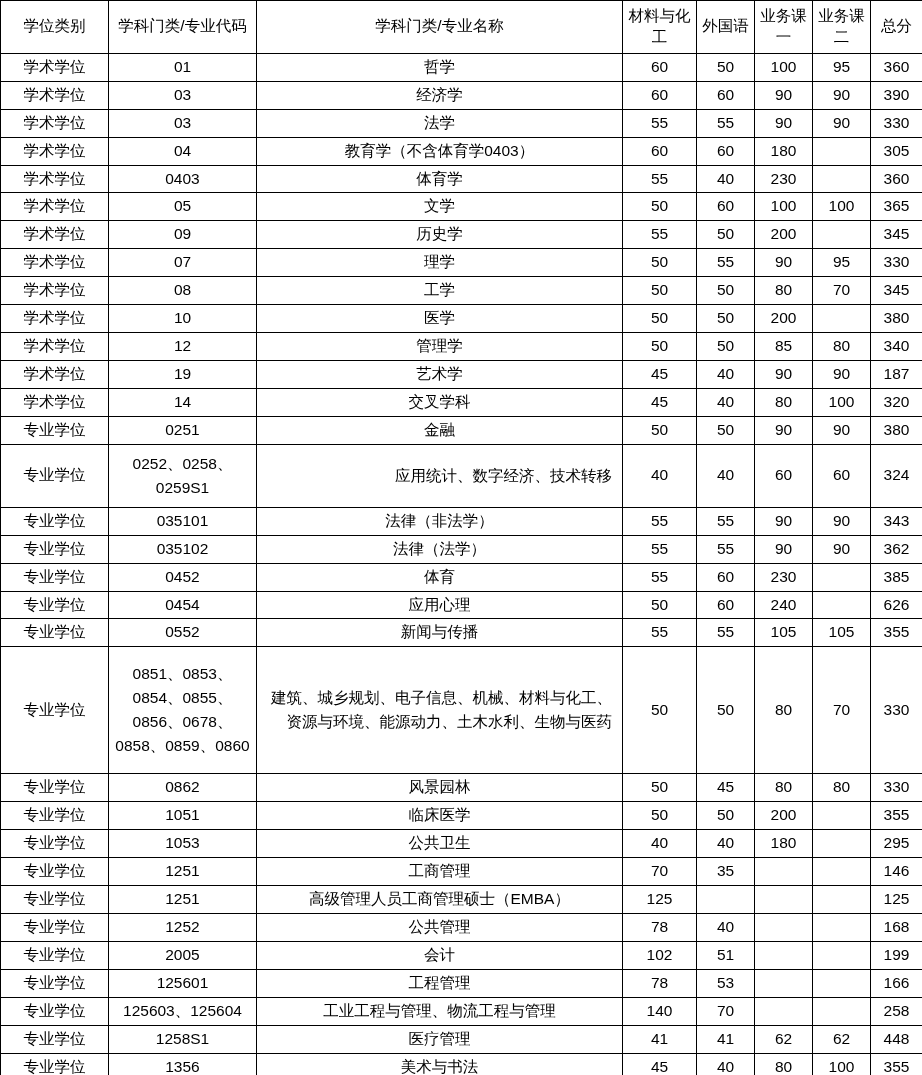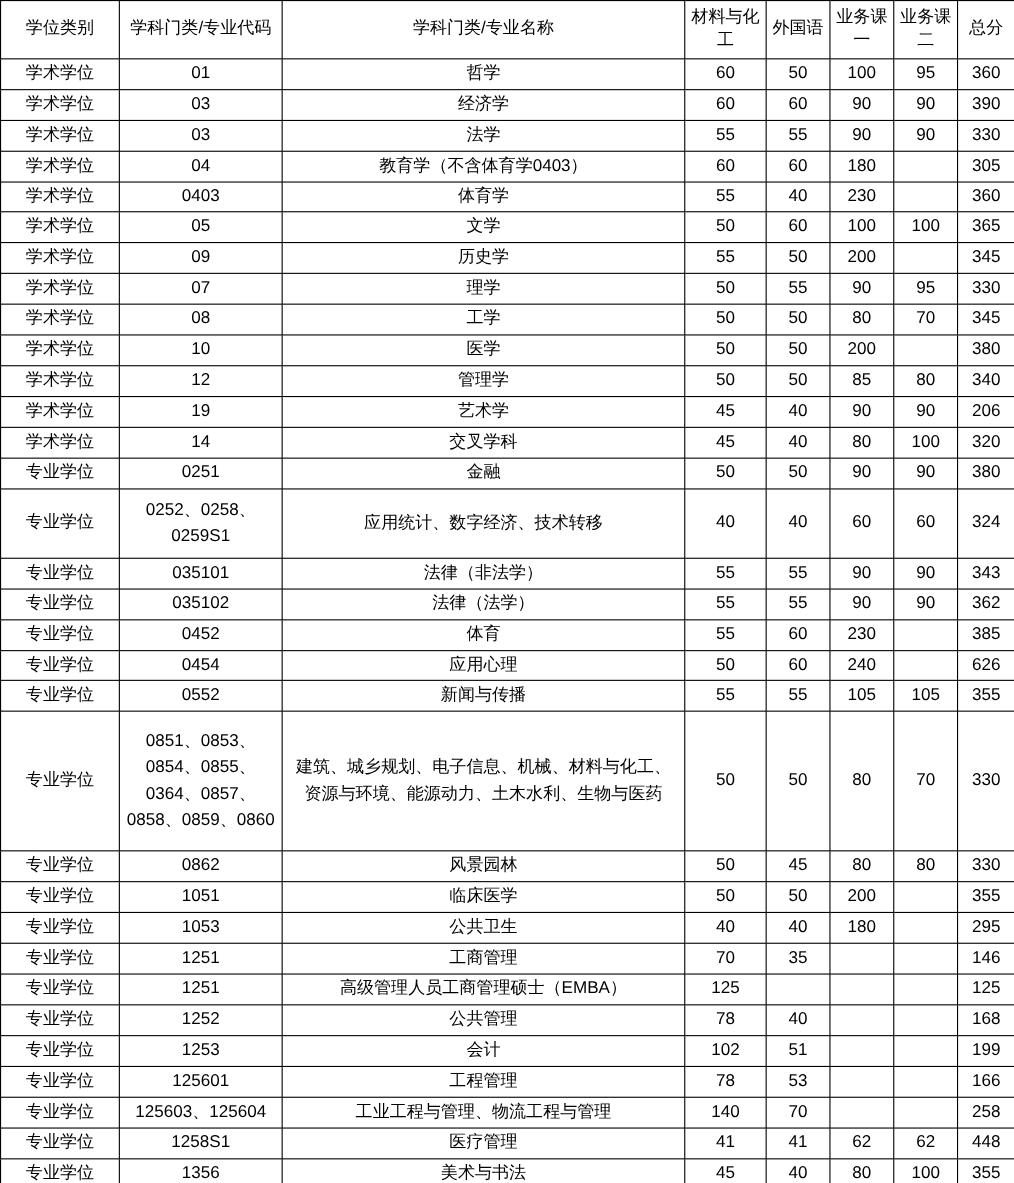--- a/index.html
+++ b/index.html
@@ -39,21 +39,21 @@
   col.c-for      { width: 58px; }
   col.c-b1       { width: 58px; }
   col.c-b2       { width: 58px; }
   col.c-total    { width: 52px; }
 
   td.name-cell {
     padding-left: 6px;
     padding-right: 6px;
   }
   td.name-cell.multiline {
-    text-align: center;
+    text-align: right;
     line-height: 1.55;
     padding: 4px 10px;
   }
   td.code-cell.multiline {
     line-height: 1.55;
     padding: 5px 4px;
   }
   .tall-row td {
     height: 116px;
   }
@@ -199,21 +199,21 @@
         <td>340</td>
       </tr>
       <tr>
         <td>学术学位</td>
         <td class="code-cell">19</td>
         <td class="name-cell">艺术学</td>
         <td>45</td>
         <td>40</td>
         <td>90</td>
         <td>90</td>
-        <td>206</td>
+        <td>187</td>
       </tr>
       <tr>
         <td>学术学位</td>
         <td class="code-cell">14</td>
         <td class="name-cell">交叉学科</td>
         <td>45</td>
         <td>40</td>
         <td>80</td>
         <td>100</td>
         <td>320</td>
@@ -283,21 +283,21 @@
         <td class="code-cell">0552</td>
         <td class="name-cell">新闻与传播</td>
         <td>55</td>
         <td>55</td>
         <td>105</td>
         <td>105</td>
         <td>355</td>
       </tr>
       <tr class="tall-row">
         <td>专业学位</td>
-        <td class="code-cell multiline">0851、0853、0854、0855、0364、0857、0858、0859、0860</td>
+        <td class="code-cell multiline">0851、0853、0854、0855、0856、0678、0858、0859、0860</td>
         <td class="name-cell multiline">建筑、城乡规划、电子信息、机械、材料与化工、资源与环境、能源动力、土木水利、生物与医药</td>
         <td>50</td>
         <td>50</td>
         <td>80</td>
         <td>70</td>
         <td>330</td>
       </tr>
       <tr>
         <td>专业学位</td>
         <td class="code-cell">0862</td>
@@ -353,21 +353,21 @@
         <td class="code-cell">1252</td>
         <td class="name-cell">公共管理</td>
         <td>78</td>
         <td>40</td>
         <td></td>
         <td></td>
         <td>168</td>
       </tr>
       <tr>
         <td>专业学位</td>
-        <td class="code-cell">1253</td>
+        <td class="code-cell">2005</td>
         <td class="name-cell">会计</td>
         <td>102</td>
         <td>51</td>
         <td></td>
         <td></td>
         <td>199</td>
       </tr>
       <tr>
         <td>专业学位</td>
         <td class="code-cell">125601</td>

